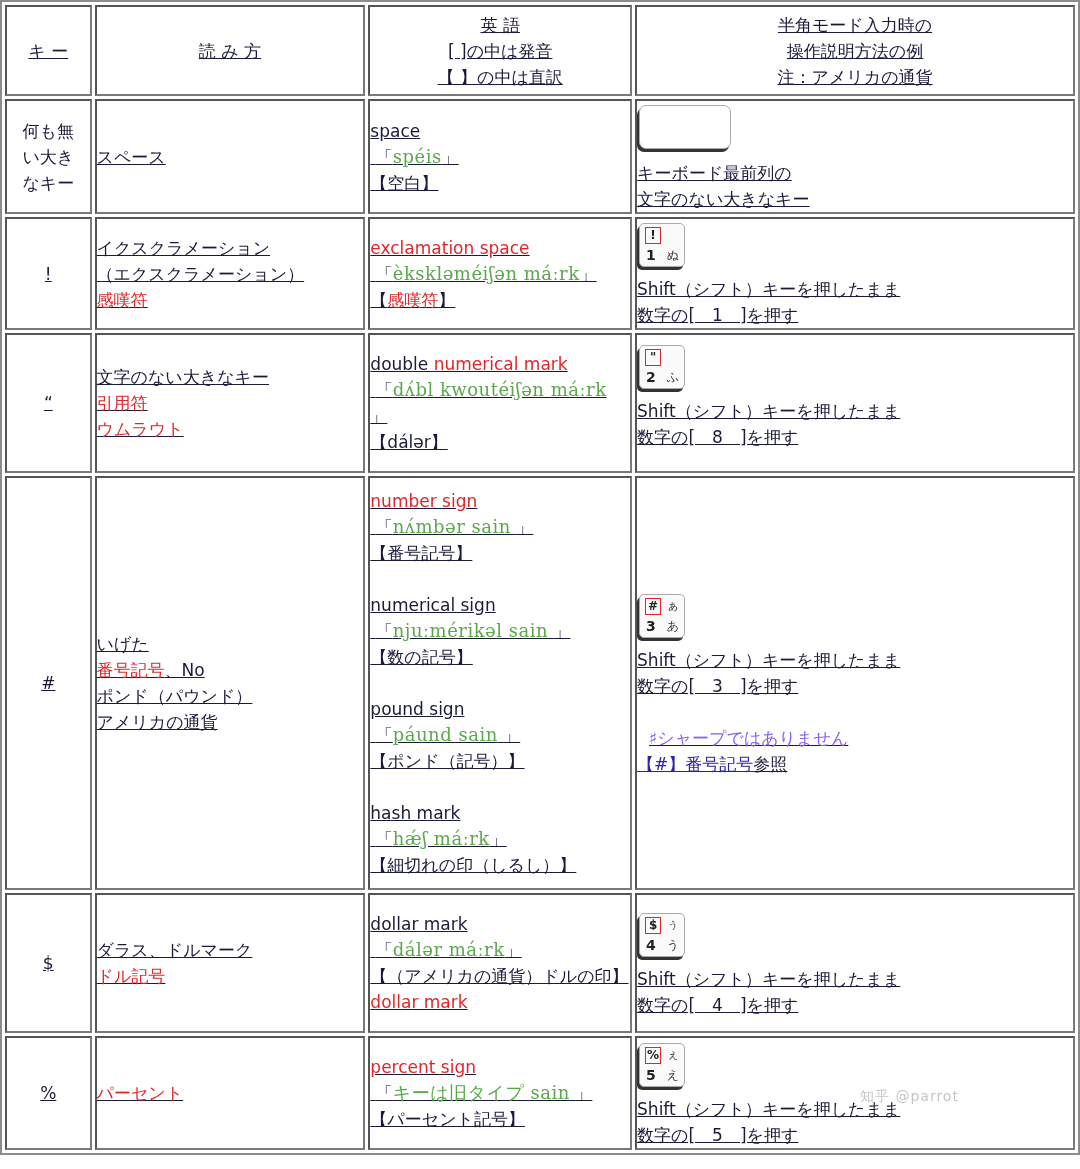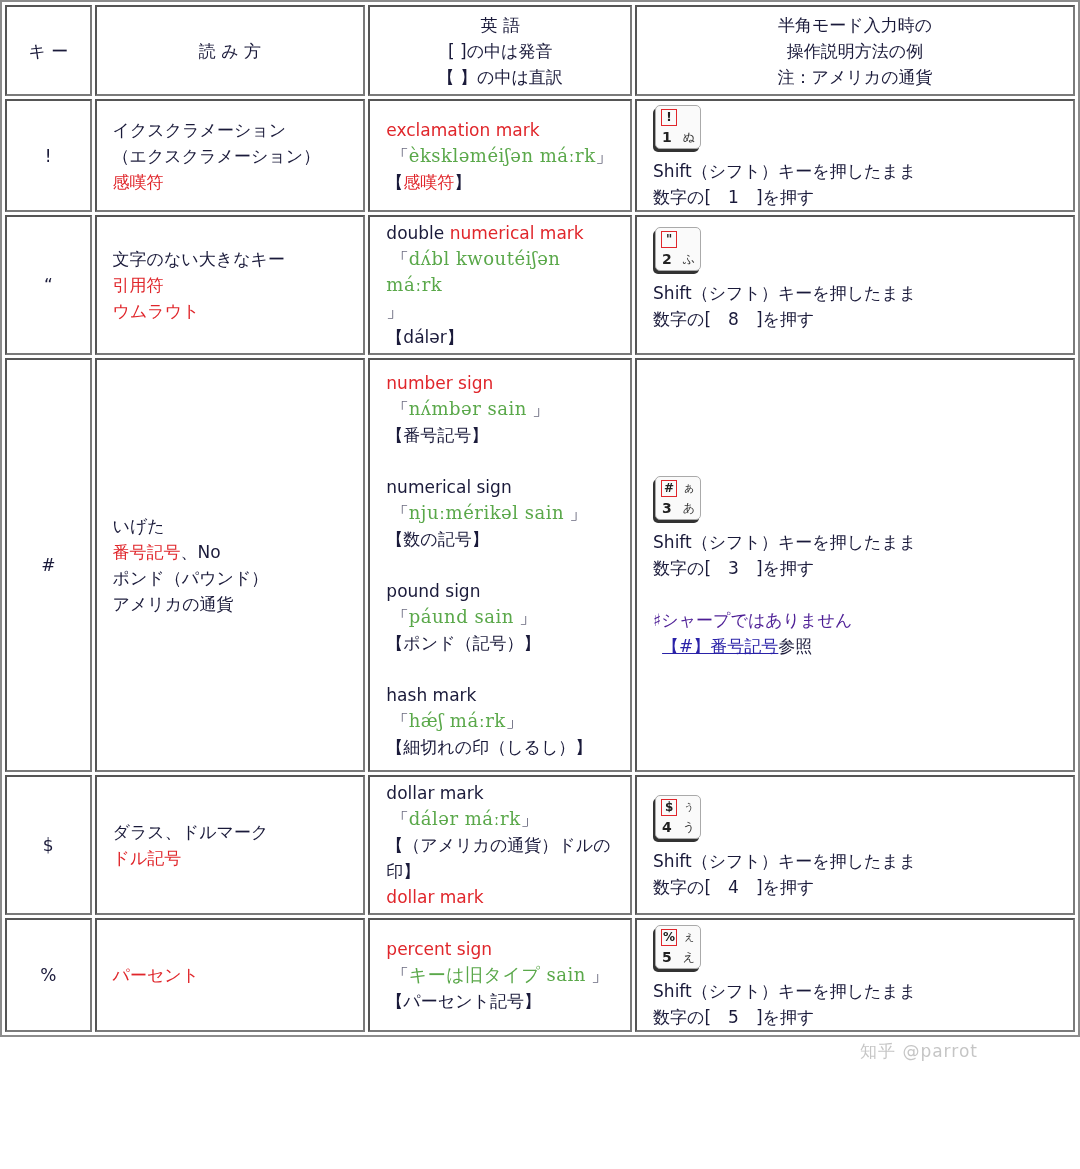--- a/index.html
+++ b/index.html
@@ -12,58 +12,59 @@
     border-collapse: separate;
     border-spacing: 3px;
     border: 2px solid #8c8c8c;
     width: 1080px;
     margin: 0;
     table-layout: fixed;
   }
   table.sym td, table.sym th {
     border: 2px solid #7a7a7a;
     border-top-color: #555; border-left-color: #555;
-    padding: 0 16px;
+    padding: 0 0;
     font-size: 17px;
     line-height: 26px;
     vertical-align: middle;
     font-weight: normal;
     color: #1a1a3a;
+    text-decoration: underline;
   }
   th { text-align: center; }
   col.c1 { width: 86px; }
   col.c2 { width: 269px; }
   col.c3 { width: 262px; }
   col.c4 { width: 437px; }
   .keycol { text-align: center; color: #2a22a8; font-weight: bold; font-size: 17px; }
   .red { color: #e0262b; }
   .green { color: #5aa84a; font-family: "DejaVu Serif", "Liberation Serif", serif; font-size: 18px; letter-spacing: 0.5px; }
-  .magenta { color: #4c1d95; }
-  .link { color: #2a22a8; text-decoration: underline; cursor: pointer; margin-left: 9px; }
+  .magenta { color: #8b5cf6; margin-left: 12px; }
+  .link { color: #2a22a8; text-decoration: underline; cursor: pointer; }
   .gap { height: 26px; }
   .keycap {
     display: inline-block; position: relative;
     width: 44px; height: 42px;
     border: 1px solid #aaa; border-radius: 5px;
     box-shadow: -2px 3px 0 #333;
     background: #fafafa; margin: 4px 0 2px 2px;
     font-family: "DejaVu Sans", sans-serif;
   }
   .keycap .shift { position: absolute; left: 5px; top: 3px; width: 14px; height: 15px; border: 1.5px solid #e0262b; font-size: 12px; line-height: 15px; text-align: center; font-weight: bold; color: #222; }
   .keycap .num { position: absolute; left: 6px; bottom: 3px; font-size: 14px; font-weight: bold; color: #222; line-height: 16px; }
   .keycap .kana-top { position: absolute; right: 5px; top: 3px; font-size: 12px; color: #333; line-height: 15px; }
   .keycap .kana-bot { position: absolute; right: 5px; bottom: 3px; font-size: 12px; color: #333; line-height: 16px; }
   .spacekey {
     display: inline-block; width: 90px; height: 42px;
     border: 1px solid #aaa; border-radius: 7px;
     box-shadow: -2px 3px 0 #333; background: #fff; margin: 4px 0 4px 2px;
   }
   .watermark {
-    position: absolute; left: 860px; top: 1040px;
-    font-size: 17px; color: rgba(150,150,150,0.55); letter-spacing: 1px;
+    position: absolute; left: 860px; top: 1088px;
+    font-size: 14px; color: rgba(150,150,150,0.55); letter-spacing: 1px;
   }
 </style>
 </head>
 <body>
 
 <table class="sym">
   <colgroup>
       <col class="c1">
       <col class="c2">
       <col class="c3">
@@ -78,30 +79,44 @@
       <div>[ ]の中は発音</div>
       <div>【 】の中は直訳</div>
     </th>
     <th>
       <div>半角モード入力時の</div>
       <div>操作説明方法の例</div>
       <div>注：アメリカの通貨</div>
     </th>
   </tr>
 
+  <tr style="height:111px">
+    <td class="keycol"><span style="display:inline-block;width:60px">何も無い大きなキー</span></td>
+    <td><span>スペース</span></td>
+    <td>
+      <div>space</div>
+      <div>&nbsp;<span>「</span><span class="green">spéis</span><span>」</span></div>
+      <div>【空白】</div>
+    </td>
+    <td>
+      <div><span class="spacekey"></span></div>
+      <div>キーボード最前列の</div>
+      <div>文字のない大きなキー</div>
+    </td>
+  </tr>
 
   <tr style="height:111px">
     <td class="keycol">!</td>
     <td>
       <div>イクスクラメーション</div>
       <div>（エクスクラメーション）</div>
       <div class="red">感嘆符</div>
     </td>
     <td>
-      <div class="red">exclamation mark</div>
+      <div class="red">exclamation space</div>
       <div>&nbsp;<span>「</span><span class="green">èkskləméiʃən máːrk</span><span>」</span></div>
       <div><span>【</span><span class="red">感嘆符</span><span>】</span></div>
     </td>
     <td>
       <div><span class="keycap">
         <span class="shift">!</span>
         <span class="num">1</span>
         <span class="kana-bot">ぬ</span>
       </span></div>
       <div>Shift（シフト）キーを押したまま</div>

